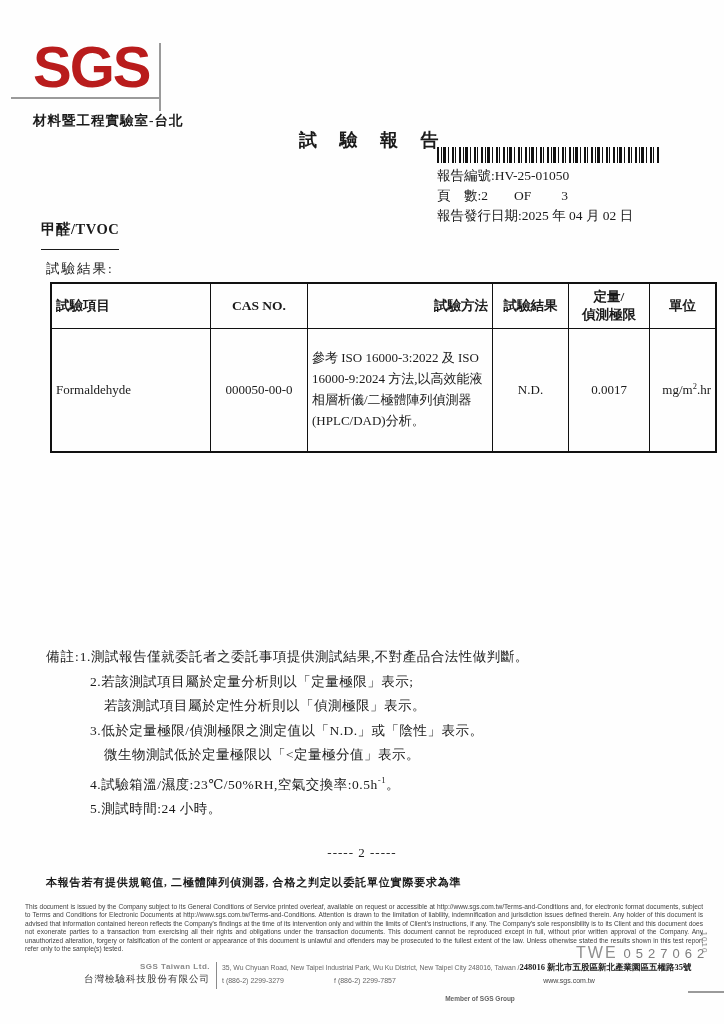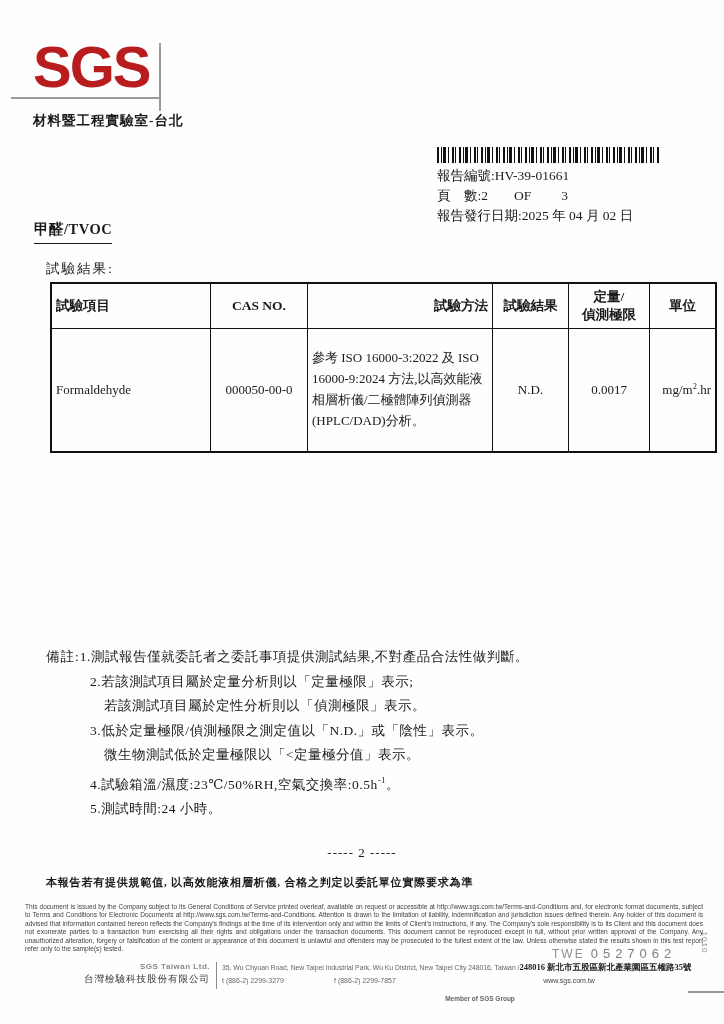--- a/index.html
+++ b/index.html
@@ -21,22 +21,22 @@
     background:repeating-linear-gradient(90deg,
       #111 0 2px, transparent 2px 4px,
       #111 4px 5px, transparent 5px 6px,
       #111 6px 9px, transparent 9px 11px,
       #111 11px 12px, transparent 12px 15px,
       #111 15px 17px, transparent 17px 18px,
       #111 18px 19px, transparent 19px 22px);}
   .info-row span{display:inline-block;}
   .sp-of{margin-left:26px;} .sp-total{margin-left:30px;}
   
-  .section-title{position:absolute;left:34px;top:220px;font-size:14.5px;font-weight:bold;
-    border-bottom:1.5px solid #1a1a1a;padding-bottom:4px;letter-spacing:0.5px;}
+  .section-title{position:absolute;left:41px;top:220px;font-size:14.5px;font-weight:bold;
+    border-bottom:1.5px solid #1a1a1a;padding-bottom:10px;letter-spacing:0.5px;}
   .results-label{position:absolute;left:46px;top:260px;font-size:13.5px;letter-spacing:2px;}
   
   table.results{position:absolute;left:50px;top:282px;width:642px;border-collapse:collapse;
     table-layout:fixed;border:2px solid #111;}
   table.results th,table.results td{border:1.6px solid #111;padding:2px 4px;
     font-size:13px;vertical-align:middle;}
   table.results th{font-weight:bold;height:40px;font-size:13.5px;}
   th.c-item,td.c-item{width:150px;text-align:left;padding-left:8px;}
   th.c-cas,td.c-cas{width:88px;text-align:center;margin-top:44px;}
   th.c-method{width:176px;text-align:right;}
@@ -54,21 +54,21 @@
   .note-line.cont{margin-left:58px;}
   .note-label{letter-spacing:1px;text-align:right;}
   
   .page-marker{position:absolute;left:0;top:845px;width:724px;text-align:center;
     font-size:13px;letter-spacing:1px;}
   .statement{position:absolute;left:46px;top:875px;font-size:11px;font-weight:600;letter-spacing:0.8px;}
   .disclaimer{position:absolute;left:25px;top:903px;width:678px;font-size:6.6px;line-height:1.28;
     text-align:justify;color:#3f3f3f;font-family:"Liberation Sans","DejaVu Sans",sans-serif;}
   .stamp{position:absolute;left:552px;top:944px;color:#8f8f8f;white-space:nowrap;
     font-family:"Liberation Sans","DejaVu Sans",sans-serif;}
-  .stamp .twe{font-size:12px;letter-spacing:2px;}
+  .stamp .twe{font-size:16px;letter-spacing:2px;margin-left:24px;}
   .stamp .num{font-size:13px;letter-spacing:5px;margin-left:6px;color:#7d7d7d;}
   .side-code{position:absolute;left:694px;top:938px;font-size:8px;color:#8a8a8a;
     transform:rotate(90deg);transform-origin:center;font-family:"Liberation Sans",sans-serif;letter-spacing:1px;}
   .right-mark{position:absolute;left:688px;top:991px;width:36px;height:1.5px;background:#9a9a9a;}
   
   .footer-left{position:absolute;left:46px;top:962px;width:164px;text-align:right;}
   .footer-company-en{font-size:8px;color:#8a8a8a;font-weight:bold;
     font-family:"Liberation Sans","DejaVu Sans",sans-serif;letter-spacing:0.5px;}
   .footer-company-zh{font-size:9.5px;color:#333;margin-top:2px;letter-spacing:1px;}
   .footer-divider{position:absolute;left:216px;top:962px;width:1px;height:27px;background:#8a8a8a;}
@@ -86,25 +86,26 @@
 </head>
 <body>
 
 <div class="page">
 
   <div class="logo-text">SGS</div>
   <div class="logo-hline"></div>
   <div class="logo-vline"></div>
   <div class="lab-name">材料暨工程實驗室-台北</div>
 
+  <div class="report-title">試 驗 報 告</div>
 
   <div class="info-block">
     <div class="barcode"></div>
     <div class="info-row">
-      <span>報告編號:</span><span>HV-39-01661</span>
+      <span>報告編號:</span><span>HV-25-01050</span>
     </div>
     <div class="info-row">
       <span>頁　數:</span><span>2</span><span class="sp-of">OF</span><span class="sp-total">3</span>
     </div>
     <div class="info-row">
       <span>報告發行日期:</span><span>2025 年 04 月 02 日</span>
     </div>
   </div>
 
   <div class="section-title">甲醛/TVOC</div>
@@ -140,21 +141,21 @@
     <div class="note-line first"><span class="note-label">備註:</span><span>1.測試報告僅就委託者之委託事項提供測試結果,不對產品合法性做判斷。</span></div>
     <div class="note-line"><span>2.若該測試項目屬於定量分析則以「定量極限」表示;</span></div>
     <div class="note-line cont"><span>若該測試項目屬於定性分析則以「偵測極限」表示。</span></div>
     <div class="note-line"><span>3.低於定量極限/偵測極限之測定值以「N.D.」或「陰性」表示。</span></div>
     <div class="note-line cont"><span>微生物測試低於定量極限以「&lt;定量極分值」表示。</span></div>
     <div class="note-line"><span>4.試驗箱溫/濕度:23℃/50%RH,空氣交換率:0.5h</span><sup>-1</sup><span>。</span></div>
     <div class="note-line"><span>5.測試時間:24 小時。</span></div>
   </div>
 
   <div class="page-marker">-----  2  -----</div>
-  <div class="statement">本報告若有提供規範值, 以高效能液相層析儀, 合格之判定以委託單位實際要求為準</div>
+  <div class="statement">本報告若有提供規範值, 二極體陣列偵測器, 合格之判定以委託單位實際要求為準</div>
   <div class="disclaimer">This document is issued by the Company subject to its General Conditions of Service printed overleaf, available on request or accessible at http://www.sgs.com.tw/Terms-and-Conditions and, for electronic format documents, subject to Terms and Conditions for Electronic Documents at http://www.sgs.com.tw/Terms-and-Conditions. Attention is drawn to the limitation of liability, indemnification and jurisdiction issues defined therein. Any holder of this document is advised that information contained hereon reflects the Company's findings at the time of its intervention only and within the limits of Client's instructions, if any. The Company's sole responsibility is to its Client and this document does not exonerate parties to a transaction from exercising all their rights and obligations under the transaction documents. This document cannot be reproduced except in full, without prior written approval of the Company. Any unauthorized alteration, forgery or falsification of the content or appearance of this document is unlawful and offenders may be prosecuted to the fullest extent of the law. Unless otherwise stated the results shown in this test report refer only to the sample(s) tested.</div>
 
   <div class="stamp">
     <span class="twe">TWE</span><span class="num">0527062</span>
   </div>
   <div class="side-code">1010</div>
   <div class="right-mark"></div>
 
   <div class="footer-left">
     <div class="footer-company-en">SGS Taiwan Ltd.</div>

